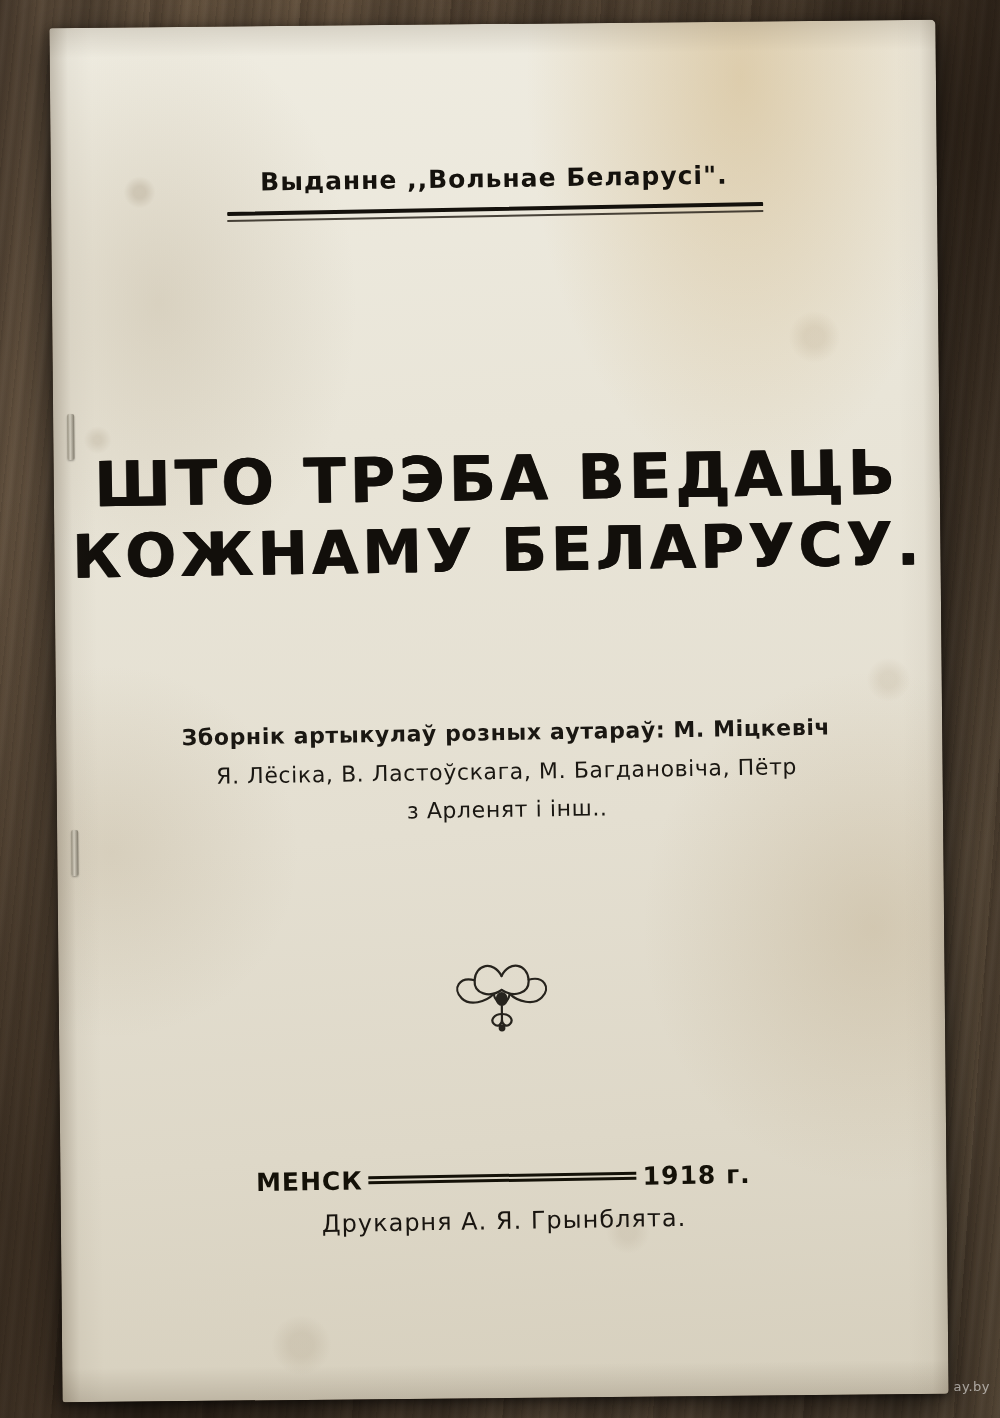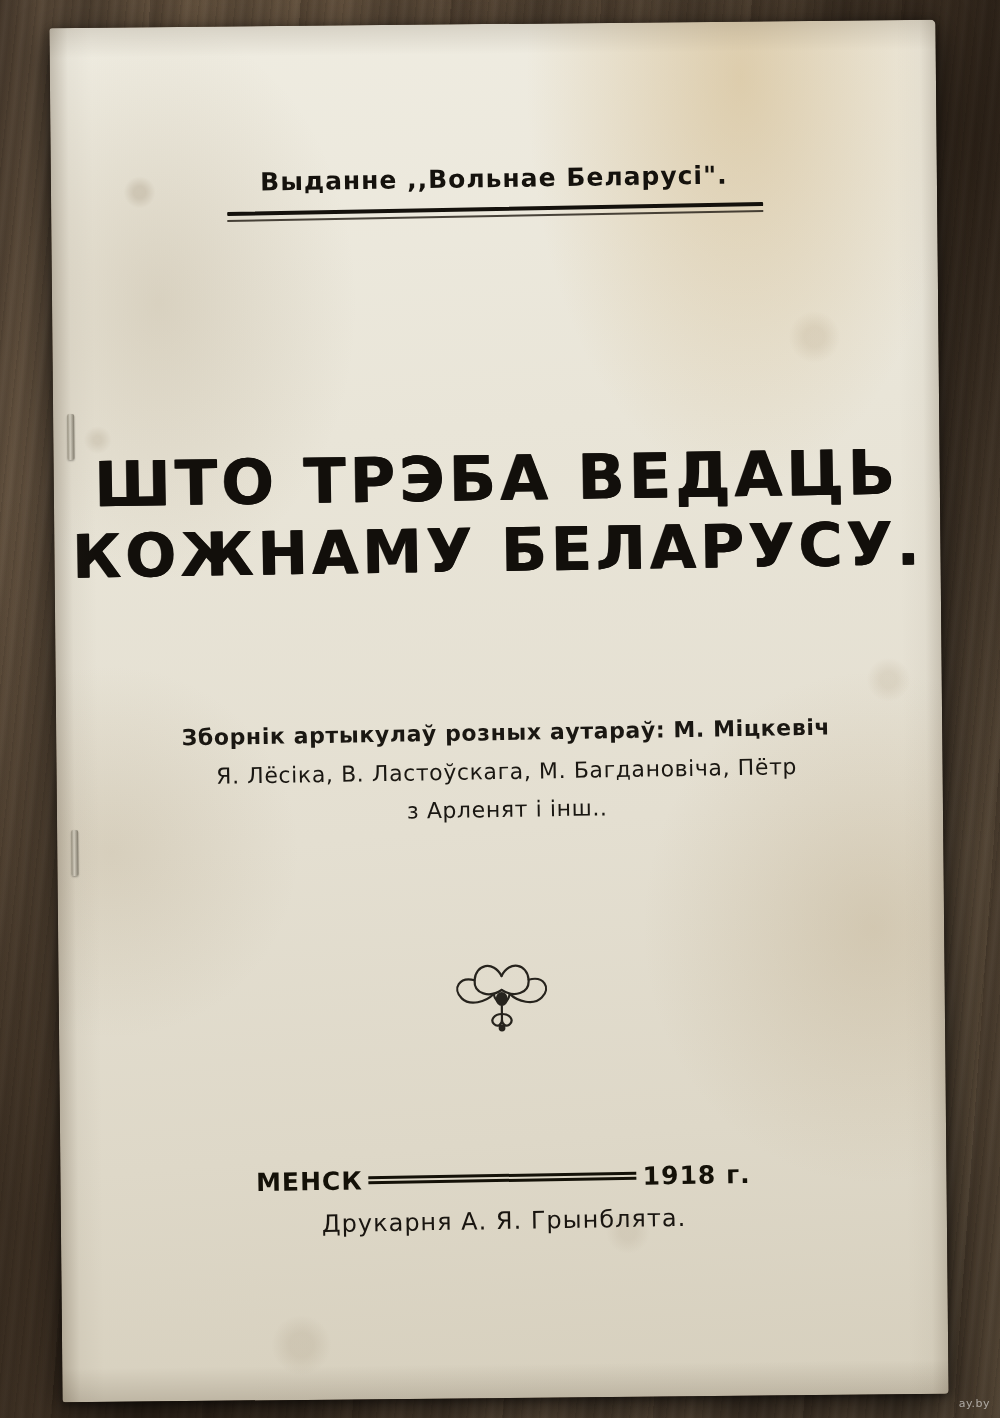--- a/index.html
+++ b/index.html
@@ -234,23 +234,23 @@
     font-family: "DejaVu Sans", sans-serif;
     font-size: 24px;
     letter-spacing: 1px;
     color: #191510;
   }
 
   
   .watermark {
     position: absolute;
     right: 10px;
-    bottom: 8px;
-    font-family: "DejaVu Sans", sans-serif;
-    font-size: 11px;
+    bottom: 24px;
+    font-family: "DejaVu Sans", sans-serif;
+    font-size: 13px;
     color: rgba(255,255,255,0.55);
     letter-spacing: 0.5px;
   }
 </style>
 </head>
 <body>
 
 <div id="scene">
 
   <div id="booklet">

